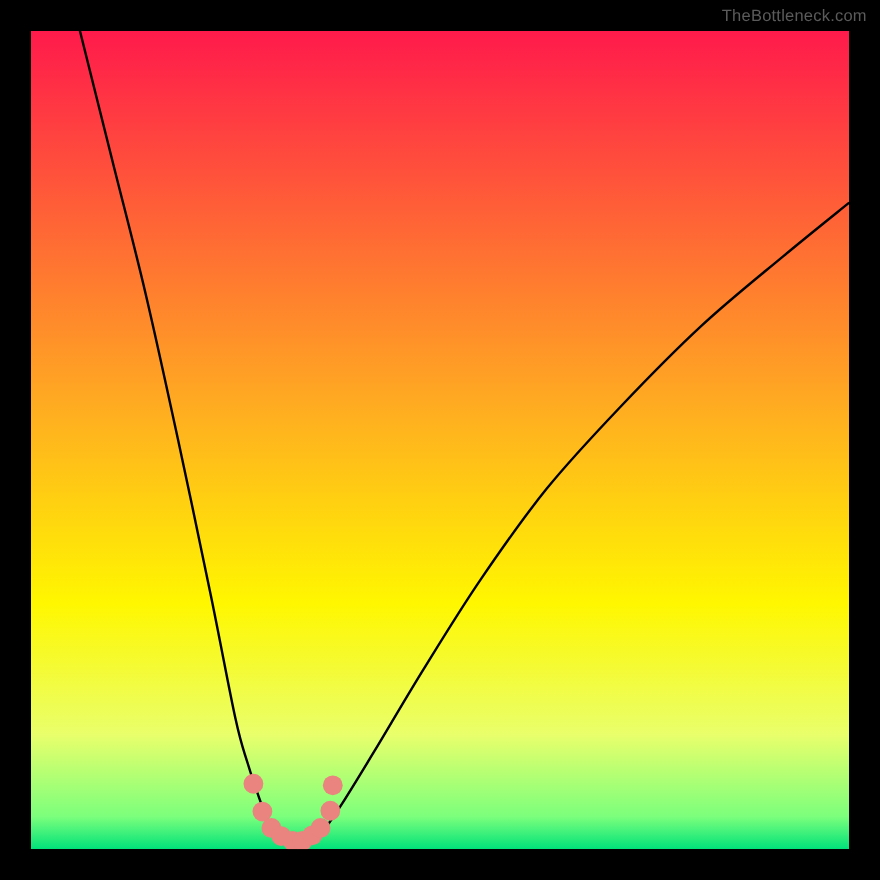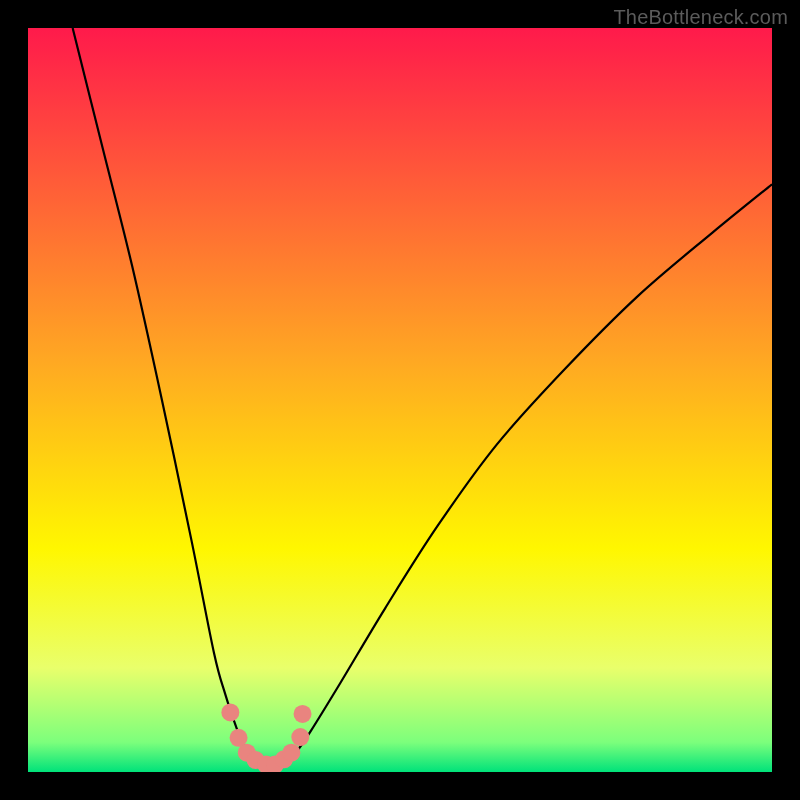--- a/index.html
+++ b/index.html
@@ -27,21 +27,21 @@
   }
   .plot svg {
     position: absolute;
     top: 0; left: 0;
   }
   .watermark {
     position: absolute;
     top: 6px;
     right: 12px;
     color: #5b5b5b;
-    font-size: 20px;
+    font-size: 15px;
     font-weight: 500;
     letter-spacing: 0.2px;
   }
 </style>
 </head>
 <body>
 
 <div class="frame">
 
   <div class="watermark">TheBottleneck.com</div>

